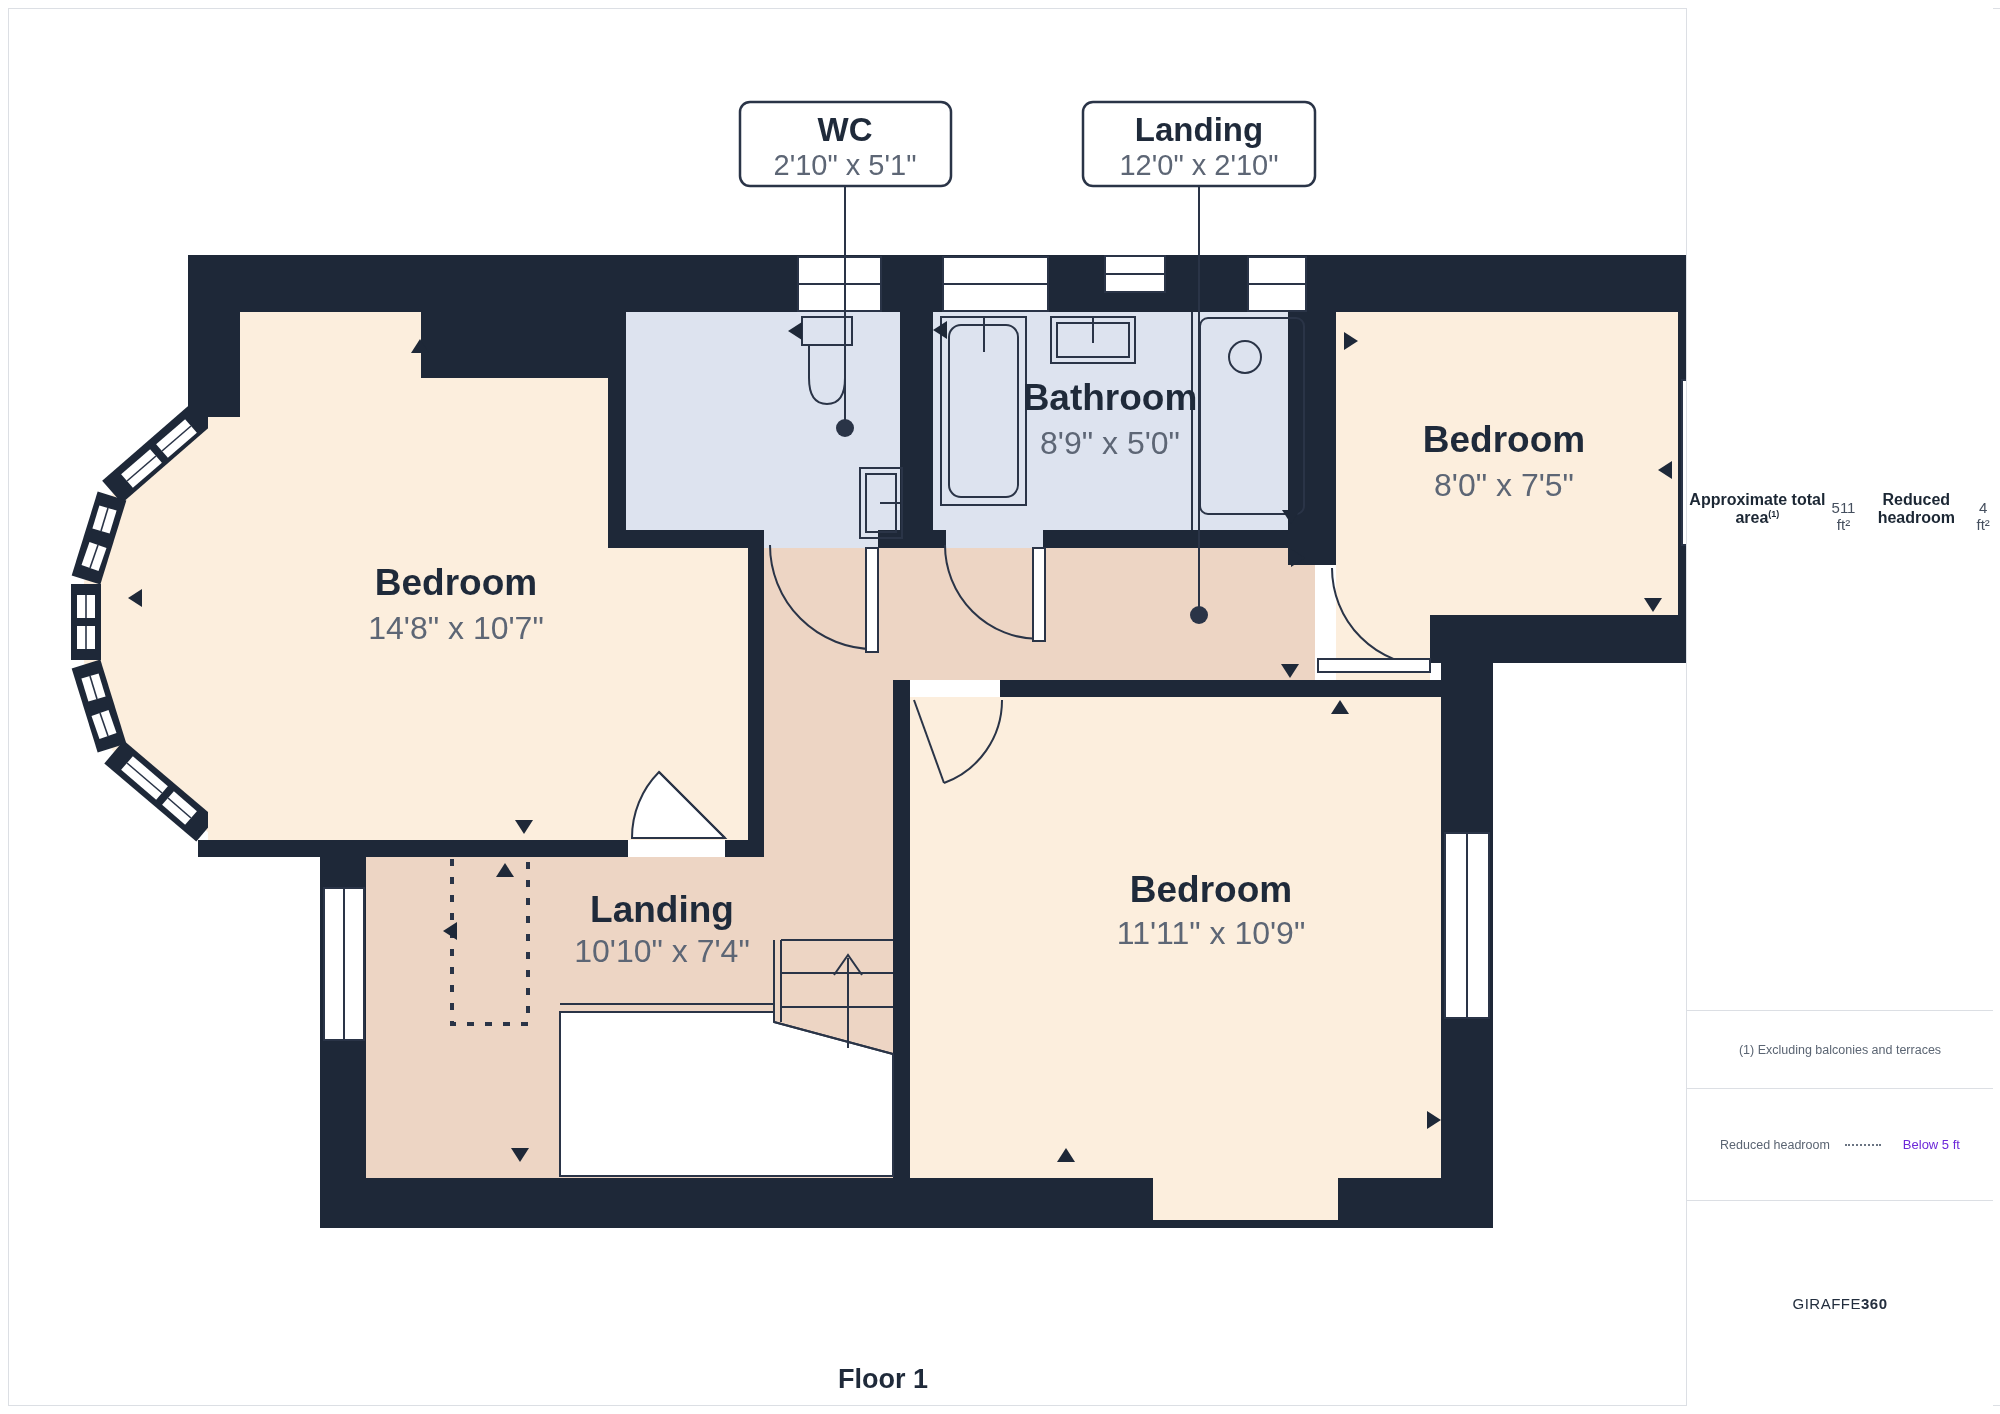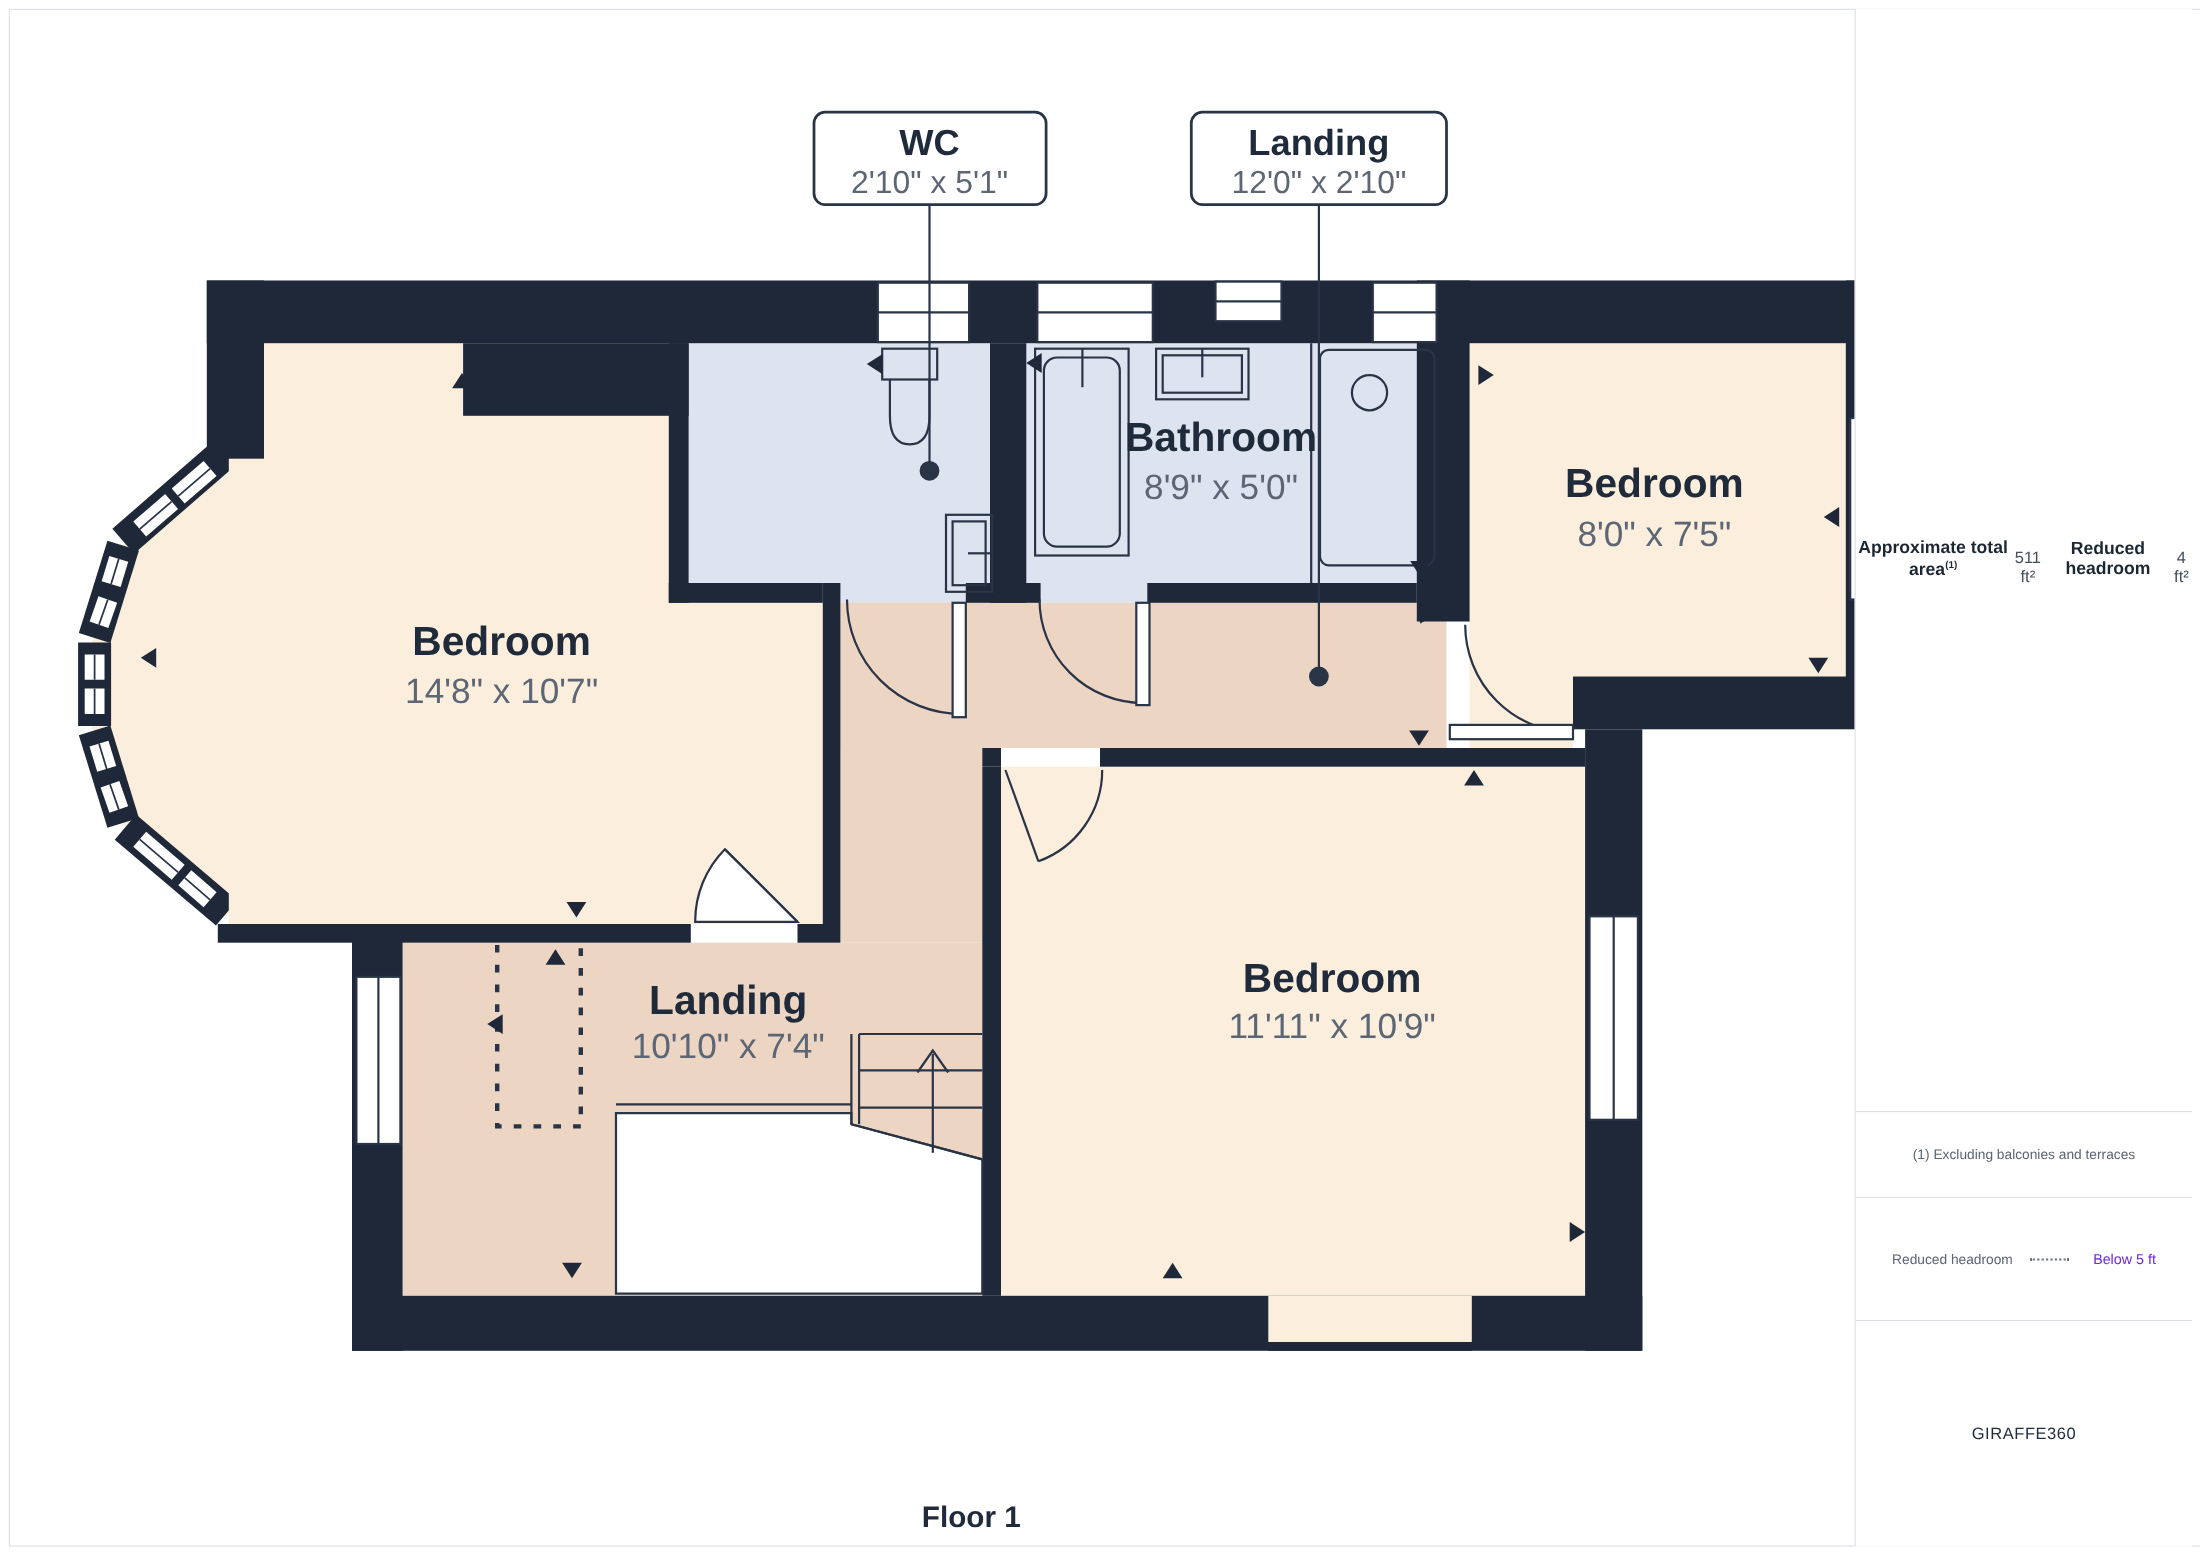--- a/index.html
+++ b/index.html
@@ -24,21 +24,21 @@
   #sb4{top:1192px;height:206px;border-top:1px solid #dcdfe4;gap:24px;}
   .sb-head{font-size:16px;font-weight:bold;color:#1c2734;}
   .sb-head sup{font-size:9px;font-weight:bold;}
   .sb-val{font-size:15px;color:#454f5e;margin-top:13px;}
   .sb-gap{height:30px;}
   .sb-small{font-size:12.5px;color:#5b6573;}
   .legend-row{display:flex;align-items:center;gap:22px;font-size:13px;color:#6d28d9;}
   .legend-dash{display:inline-block;width:36px;border-top:2px dotted #6a7482;}
   .sb-disclaimer{font-size:12.5px;color:#5b6573;width:238px;line-height:1.55;}
   .brand{font-size:15px;color:#232e3e;letter-spacing:.5px;}
-  .brand b{font-weight:normal;}
+  .brand b{font-weight:bold;}
 </style>
 </head>
 <body>
 
 <div id="canvas">
   <div id="frame"></div>
 
   <svg width="2000" height="1414" viewBox="0 0 2000 1414">
 
     <g>

